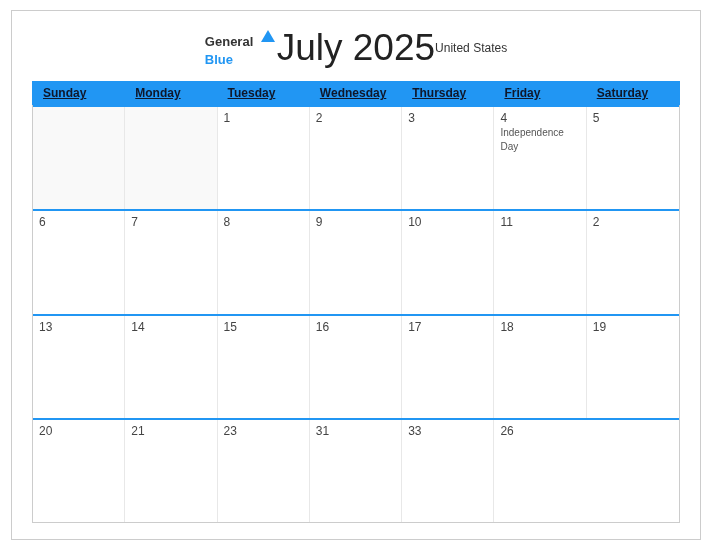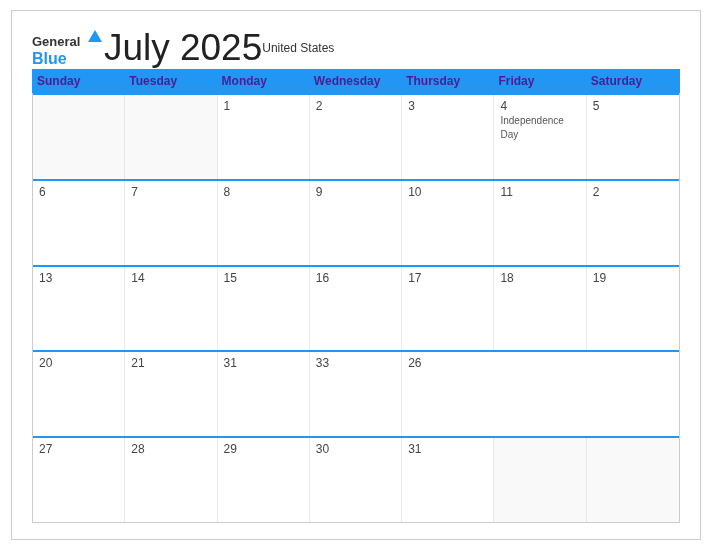--- a/index.html
+++ b/index.html
@@ -17,36 +17,36 @@
       height: 530px;
       background: #fff;
       border: 1px solid #ccc;
       padding: 16px 20px;
       display: flex;
       flex-direction: column;
     }
     .header {
       display: flex;
       align-items: center;
-      justify-content: flex-start;
-      margin-bottom: 0;
+      justify-content: center;
+      margin-bottom: 12px;
     }
     .logo {
       display: flex;
       align-items: center;
       gap: 2px;
     }
     .logo-text-general {
       font-size: 13px;
       font-weight: bold;
       color: #333;
       line-height: 1;
     }
     .logo-text-blue {
-      font-size: 16px;
+      font-size: 13px;
       font-weight: bold;
       color: #2196F3;
       line-height: 1;
     }
     .logo-icon {
       width: 18px;
       height: 18px;
       margin-left: 1px;
     }
     .title {
@@ -64,25 +64,26 @@
       display: flex;
       flex-direction: column;
     }
     .cal-header-row {
       display: grid;
       grid-template-columns: repeat(7, 1fr);
       background: #2196F3;
       border: 1px solid #2196F3;
     }
     .cal-header-cell {
-      padding: 4px 4px;
-      font-size: 12px;
-      color: #4c1d95;
+      padding: 4px 10px;
+      font-size: 12px;
+      color: #0f172a;
       font-weight: bold;
       text-align: left;
+      text-decoration: underline;
     }
     .cal-body {
       flex: 1;
       display: flex;
       flex-direction: column;
       border-left: 1px solid #ccc;
       border-right: 1px solid #ccc;
       border-bottom: 1px solid #ccc;
     }
     .cal-week {
@@ -131,22 +132,22 @@
         <span class="logo-text-blue">Blue</span>
       </div>
     </div>
     <h1 class="title">July 2025</h1>
     <span class="country">United States</span>
   </div>
 
   <div class="calendar">
     <div class="cal-header-row">
     <div class="cal-header-cell">Sunday</div>
+        <div class="cal-header-cell">Monday</div>
         <div class="cal-header-cell">Tuesday</div>
-        <div class="cal-header-cell">Monday</div>
         <div class="cal-header-cell">Wednesday</div>
         <div class="cal-header-cell">Thursday</div>
         <div class="cal-header-cell">Friday</div>
         <div class="cal-header-cell">Saturday</div>
       </div>
     <div class="cal-body">
     <div class="cal-week">
           <div class="cal-cell empty"></div>
           <div class="cal-cell empty"></div>
           <div class="cal-cell">
@@ -210,43 +211,27 @@
           </div>
         </div>
         <div class="cal-week">
           <div class="cal-cell">
             <span class="cal-day-num">20</span>
           </div>
           <div class="cal-cell">
             <span class="cal-day-num">21</span>
           </div>
           <div class="cal-cell">
+            <span class="cal-day-num">23</span>
+          </div>
+          <div class="cal-cell">
             <span class="cal-day-num">31</span>
           </div>
           <div class="cal-cell">
             <span class="cal-day-num">33</span>
           </div>
           <div class="cal-cell">
             <span class="cal-day-num">26</span>
           </div>
-        </div>
-        <div class="cal-week">
-          <div class="cal-cell">
-            <span class="cal-day-num">27</span>
-          </div>
-          <div class="cal-cell">
-            <span class="cal-day-num">28</span>
-          </div>
-          <div class="cal-cell">
-            <span class="cal-day-num">29</span>
-          </div>
-          <div class="cal-cell">
-            <span class="cal-day-num">30</span>
-          </div>
-          <div class="cal-cell">
-            <span class="cal-day-num">31</span>
-          </div>
-          <div class="cal-cell empty"></div>
-          <div class="cal-cell empty"></div>
         </div>
       </div>
   </div>
 </div>
 
 </body></html>

